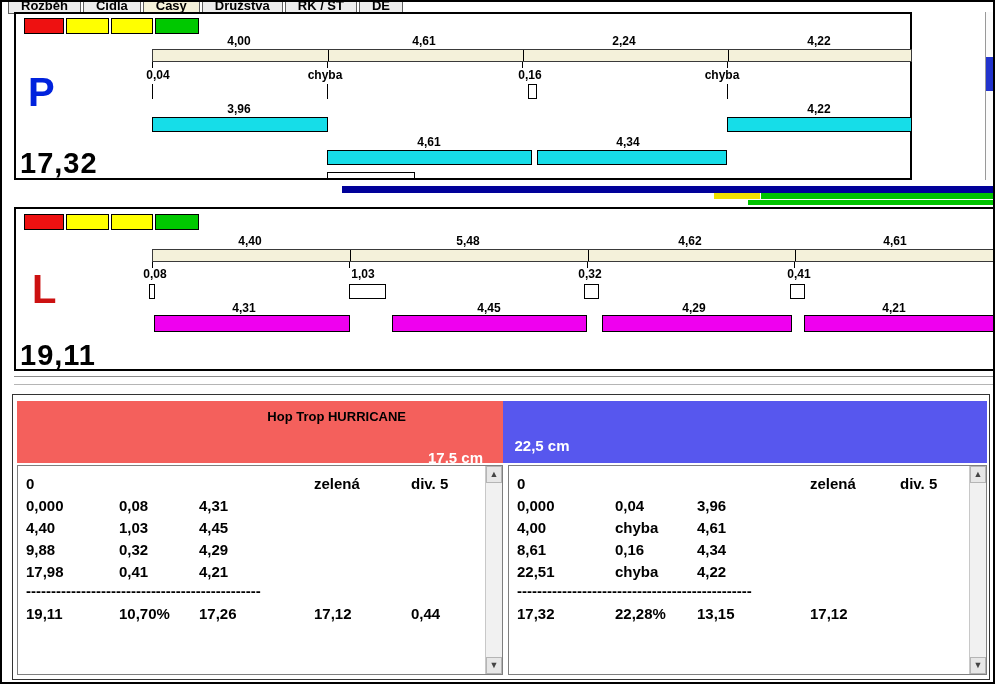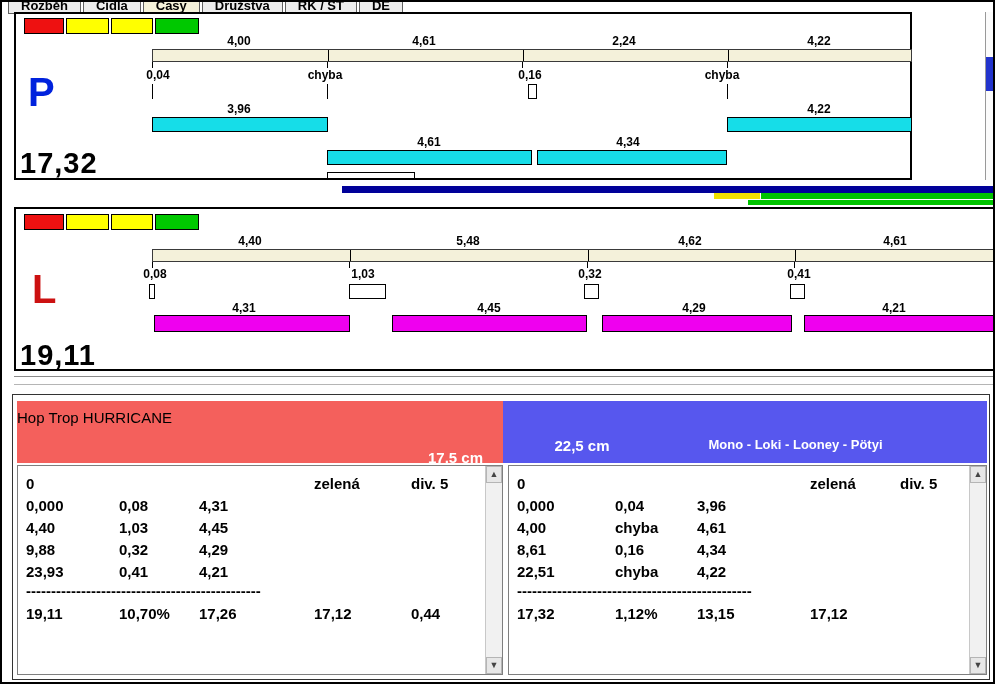--- a/index.html
+++ b/index.html
@@ -21,21 +21,21 @@
   .runbar{position:absolute;height:15px;border:1px solid #000}
   .cyan{background:#16dde8}
   .magenta{background:#ef00ef;height:17px}
   .lane-letter{position:absolute;font-size:40px;font-weight:bold;line-height:1}
   .lane-total{position:absolute;font-size:29px;font-weight:bold;letter-spacing:1px}
   .thinbar{position:absolute}
   .hline{position:absolute;height:1px}
   
   #scoreboard{position:absolute;left:10px;top:392px;width:978px;height:286px;border:1px solid #333;background:#fff}
   .teamband{position:absolute;height:62px}
-  .team-name{position:absolute;text-align:left;font-size:15px;font-weight:normal;color:#000}
+  .team-name{position:absolute;text-align:right;font-size:13px;font-weight:bold;color:#000}
   .team-dogs{position:absolute;text-align:center;font-size:13px;font-weight:bold;color:#fff}
   .jump{position:absolute;text-align:center;font-size:15px;font-weight:bold;color:#fff}
   #datetime{position:absolute;left:393px;top:4px;width:198px;height:30px;background:#fff;border:2px solid #000;text-align:center;line-height:26px;font-size:17px}
   .results{position:absolute;background:#fff;border:1px solid #7f7f7f;height:210px}
   .res-content{position:absolute;left:0;top:0;right:17px;bottom:0;padding:7px 0 0 8px;font-size:15px;font-weight:bold;line-height:22px;overflow:hidden}
   .rrow{display:grid}
   .grid-left .rrow{grid-template-columns:93px 80px 115px 97px auto}
   .grid-right .rrow{grid-template-columns:98px 82px 113px 90px auto}
   .rsep{height:20px;line-height:16px;font-size:15px;font-weight:bold;white-space:nowrap;overflow:hidden}
   .vscroll{position:absolute;top:0;right:0;width:17px;height:100%;background:#f1f1f1;border-left:1px solid #c8c8c8}
@@ -168,25 +168,24 @@
   <div class="hline" style="left:12px;top:374px;width:981px;background:#8a8a8a"></div>
   <div class="hline" style="left:12px;top:382px;width:981px;background:#b5b5b5"></div>
 
   <div id="scoreboard">
 
     <div class="teamband" style="left:4px;top:6px;width:486px;background:#f4605c"></div>
     <div class="teamband" style="left:490px;top:6px;width:484px;background:#5757ee"></div>
 
     <div class="team-name" style="left:4px;top:14px;width:389px">Hop Trop HURRICANE</div>
 
-    <div class="team-dogs" style="left:591px;top:42px;width:383px">Mono - Loki - Looney - Pötyi</div>
 
 
     <div class="jump" style="left:395px;top:54px;width:95px">17,5 cm</div>
-    <div class="jump" style="left:519px;top:42px;width:100px">22,5 cm</div>
+    <div class="jump" style="left:479px;top:42px;width:100px">22,5 cm</div>
 
     <div class="results grid-left" style="left:4px;top:70px;width:486px">
       <div class="res-content">
         <div class="rrow">
           <span>0</span>
           <span></span>
           <span></span>
           <span>zelená</span>
           <span>div. 5</span>
         </div>
@@ -205,21 +204,21 @@
           <span></span>
         </div>
         <div class="rrow">
           <span>9,88</span>
           <span>0,32</span>
           <span>4,29</span>
           <span></span>
           <span></span>
         </div>
         <div class="rrow">
-          <span>23,93</span>
+          <span>17,98</span>
           <span>0,41</span>
           <span>4,21</span>
           <span></span>
           <span></span>
         </div>
         <div class="rsep">-----------------------------------------------</div>
         <div class="rrow">
           <span>19,11</span>
           <span>10,70%</span>
           <span>17,26</span>
@@ -266,21 +265,21 @@
         <div class="rrow">
           <span>22,51</span>
           <span>chyba</span>
           <span>4,22</span>
           <span></span>
           <span></span>
         </div>
         <div class="rsep">-----------------------------------------------</div>
         <div class="rrow">
           <span>17,32</span>
-          <span>1,12%</span>
+          <span>22,28%</span>
           <span>13,15</span>
           <span>17,12</span>
           <span></span>
         </div>
       </div>
       <div class="vscroll">
         <div class="sarrow top">▲</div>
         <div class="sarrow bottom">▼</div>
       </div>
     </div>

